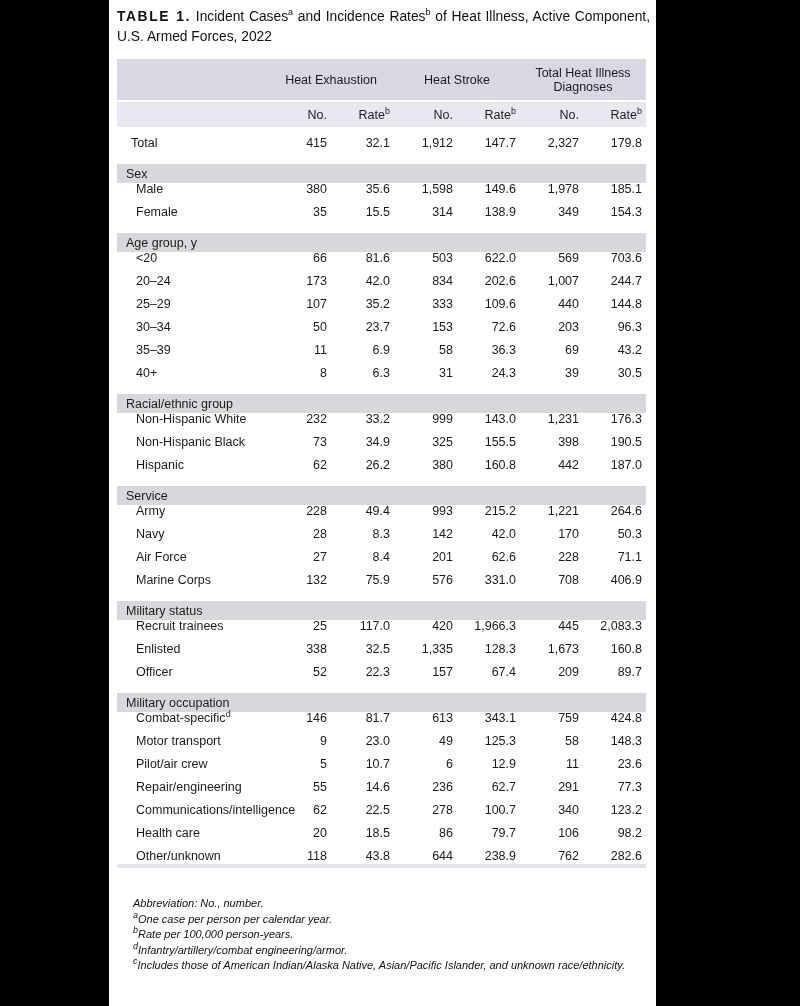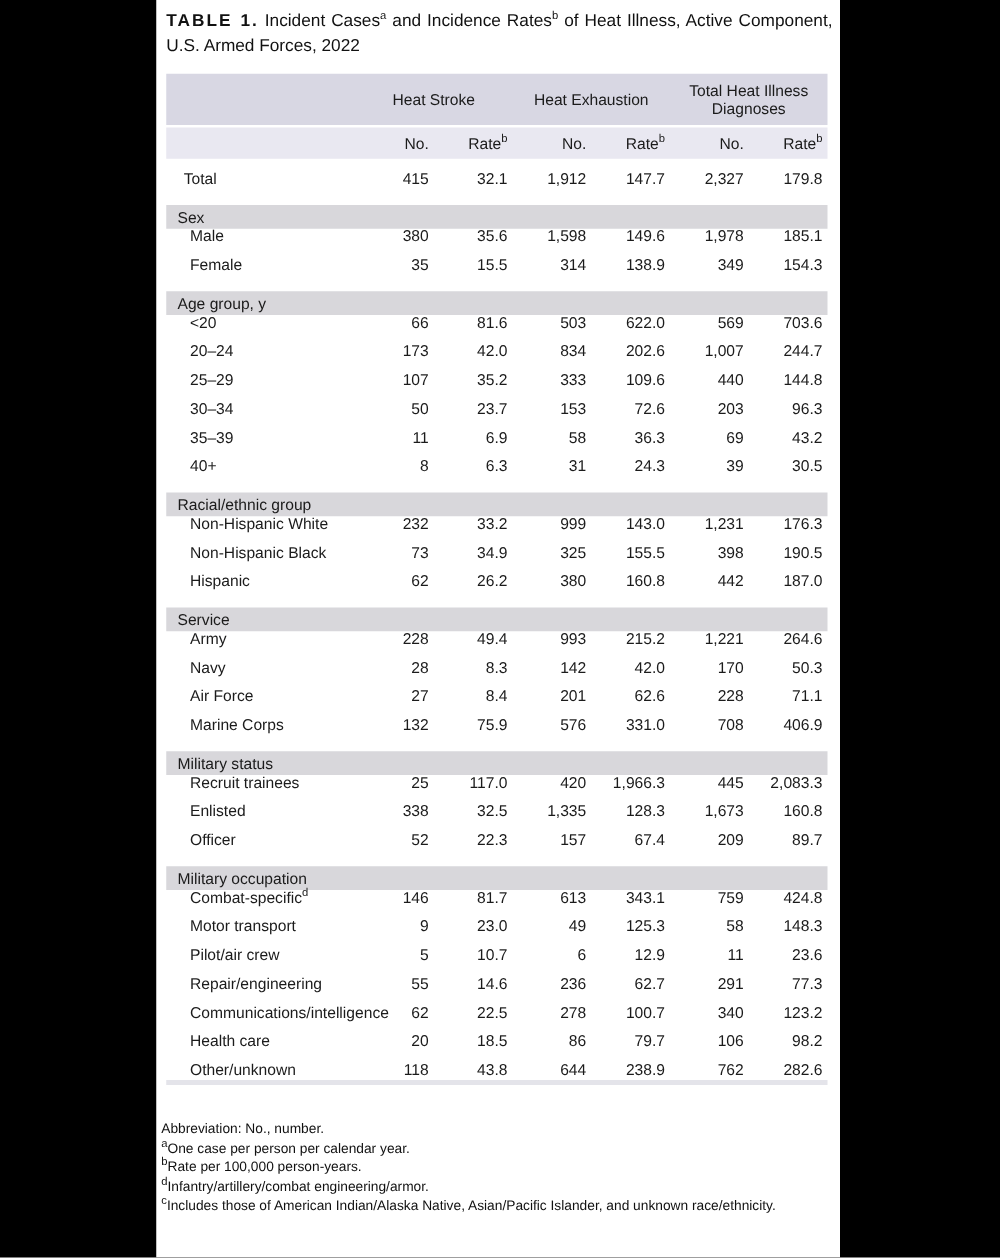--- a/index.html
+++ b/index.html
@@ -4,21 +4,21 @@
 <style>
   html, body { margin: 0; padding: 0; }
   body {
     width: 800px; height: 1006px;
     background: #000;
     font-family: "Liberation Sans", sans-serif;
     position: relative;
     overflow: hidden;
   }
   .page {
-    position: absolute; left: 125px; top: 0;
+    position: absolute; left: 109px; top: 0;
     width: 547px; height: 1006px;
     background: #fff;
     color: #1b1b1b;
   }
   .title {
     margin: 7px 6px 0 8px;
     font-size: 13.8px;
     line-height: 20px;
     text-align: justify;
     color: #111;
@@ -61,40 +61,41 @@
   .sectionrow { height: 23px; padding: 2px 0; box-sizing: border-box; }
   .sectionband {
     height: 19px;
     background: var(--section-band);
     display: flex; align-items: center;
     padding-left: 9px; box-sizing: border-box; margin-top: 12px;
   }
   .bottomline { height: 4px; background: var(--bottom-line); margin-top: 1px; }
 
   .footnotes {
-    margin: 28px 6px 0 4px;
+    margin: 28px 6px 0 24px;
     font-size: 11px;
     line-height: 15.5px;
     color: #111;
+    font-style: italic;
   }
   .footnotes div { white-space: nowrap; }
 </style>
 </head>
 <body style="background: rgb(0, 0, 0);">
 
 <div class="page" style="background: rgb(255, 255, 255);">
 
   <p class="title"><span class="tlabel">TABLE 1.</span><span><span> Incident Cases</span><sup>a</sup><span> and Incidence Rates</span><sup>b</sup><span> of Heat Illness, Active Component, U.S. Armed Forces, 2022</span></span></p>
 
   <div class="tbl">
 
     <div class="hband1">
       <div class="hspacer"></div>
+      <div class="hgroup">Heat Exhaustion</div>
       <div class="hgroup">Heat Stroke</div>
-      <div class="hgroup">Heat Exhaustion</div>
       <div class="hgroup">Total Heat Illness Diagnoses</div>
     </div>
 
     <div class="hband2">
         <div class="hspacer"></div>
         <div class="hsub">No.</div>
         <div class="hsub">Rate<sup>b</sup></div>
         <div class="hsub">No.</div>
         <div class="hsub">Rate<sup>b</sup></div>
         <div class="hsub">No.</div>

